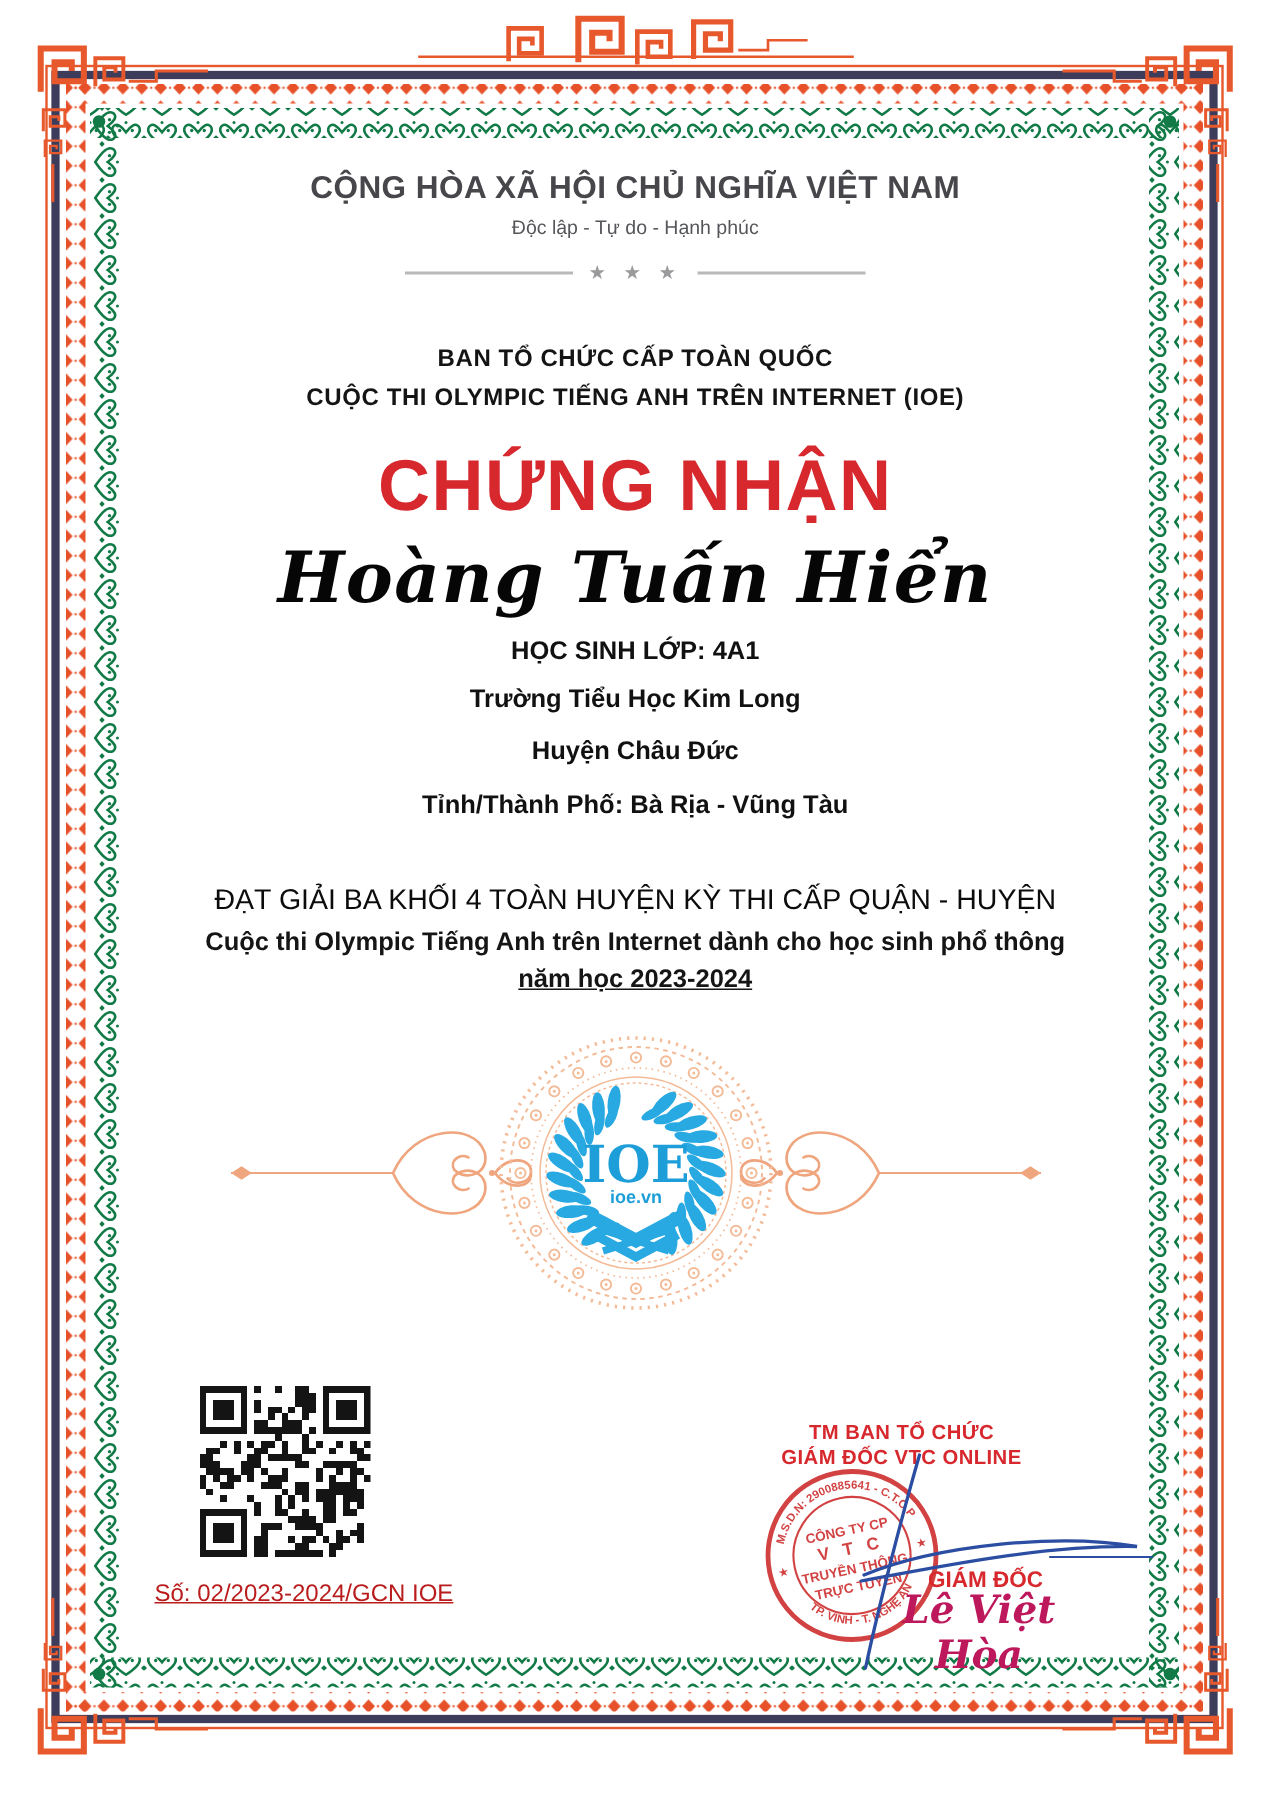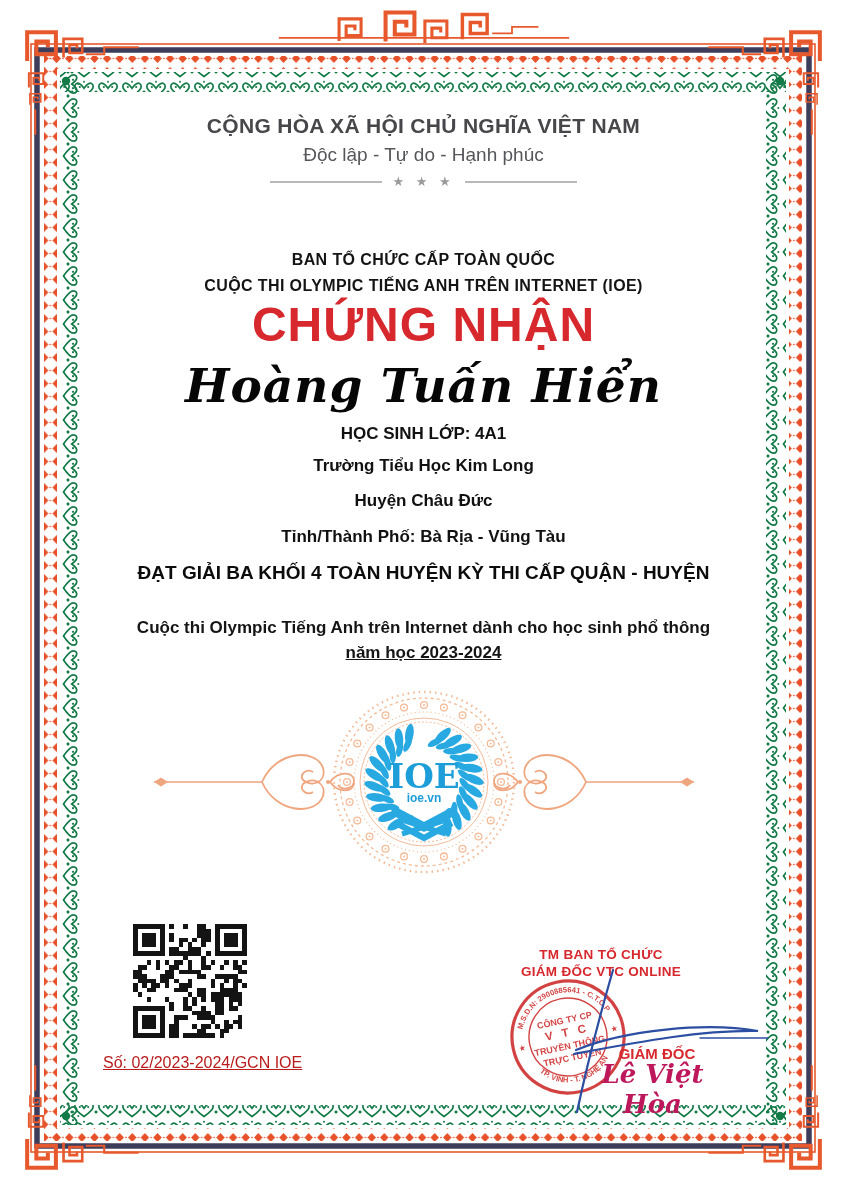--- a/index.html
+++ b/index.html
@@ -1,32 +1,32 @@
 <!DOCTYPE html>
 <html><head>
 <meta charset="utf-8">
 <style>
   html,body{margin:0;padding:0;background:#ffffff;}
   .cert{position:relative;width:847px;height:1200px;background:#fff;overflow:hidden;
         font-family:"Liberation Sans",sans-serif;}
   .abs{position:absolute;}
   .ctr{position:absolute;left:95px;right:95px;text-align:center;}
   .country{top:114px;font-size:21px;font-weight:bold;color:#47474b;letter-spacing:.3px;}
-  .motto{top:144px;font-size:19px;color:#55565a;}
+  .motto{top:144px;font-size:13px;color:#55565a;}
   .divider{top:174px;display:flex;align-items:center;justify-content:center;gap:10px;}
   .divline{width:112px;height:2px;background:#b9b9bb;}
   .divstars{color:#9a9a9c;font-size:13px;letter-spacing:4px;}
-  .org{font-size:16px;font-weight:bold;color:#141414;letter-spacing:.4px;margin-top:20px;}
+  .org{font-size:16px;font-weight:bold;color:#141414;letter-spacing:.4px;}
   .org1{top:231px;} .org2{top:257px;}
   .title{top:297px;font-size:48px;font-weight:800;color:#d7282e;letter-spacing:1px;}
   .name{top:358px;font-size:47px;font-weight:bold;font-style:italic;
         font-family:"DejaVu Serif",serif;color:#060606;letter-spacing:1px;text-align:center;}
   .det{font-size:17px;font-weight:bold;color:#111;}
   .class-line{top:424px;} .school{top:456px;} .district{top:491px;} .province{top:527px;}
-  .award{top:562px;font-size:19px;font-weight:bold;color:#0c0c0c;}
+  .award{top:590px;font-size:19px;font-weight:normal;color:#0c0c0c;}
   .contest{font-size:17px;font-weight:bold;color:#151515;}
   .contest1{top:618px;} .contest2{top:643px;text-decoration:underline;}
   .date{top:877px;left:460px;right:58px;text-align:center;font-size:19.5px;color:#232327;}
   .serial{left:103px;top:1054px;font-size:16px;color:#b91c1c;text-decoration:underline;}
   .sig-h{left:470px;right:115px;text-align:center;font-size:13.5px;font-weight:bold;color:#d7282e;letter-spacing:.3px;}
   .sig-h1{top:947px;} .sig-h2{top:964px;}
   .sig-title{left:602px;top:1045px;width:110px;text-align:center;font-size:15px;font-weight:bold;color:#d7282e;}
   .sig-name{left:570px;top:1059px;width:165px;text-align:center;font-size:26px;font-weight:bold;
             font-style:italic;font-family:"DejaVu Serif",serif;color:#be185d;}
   svg{display:block;}

